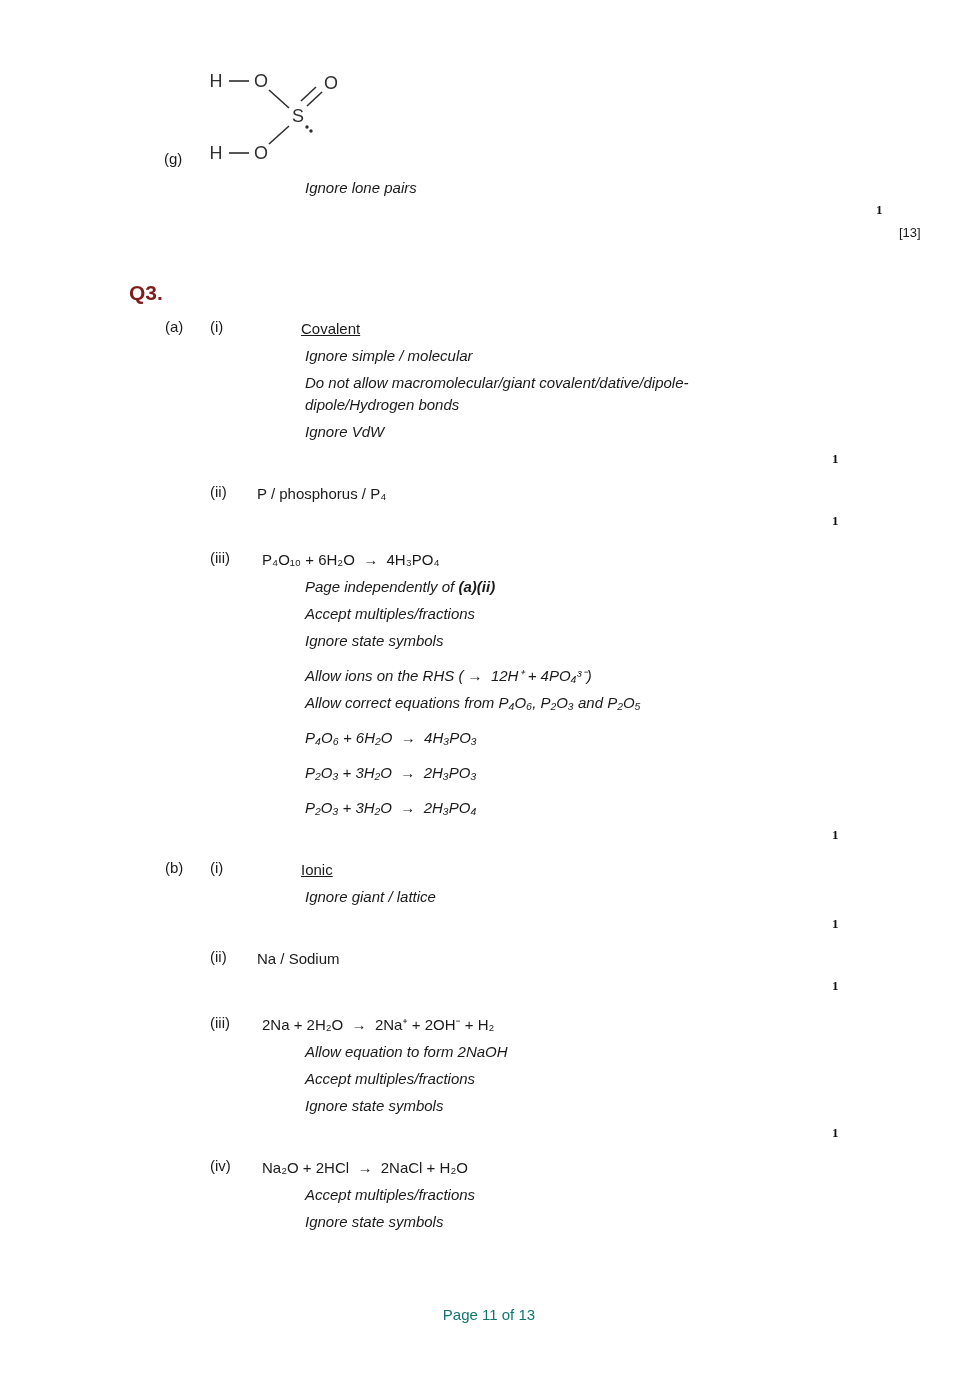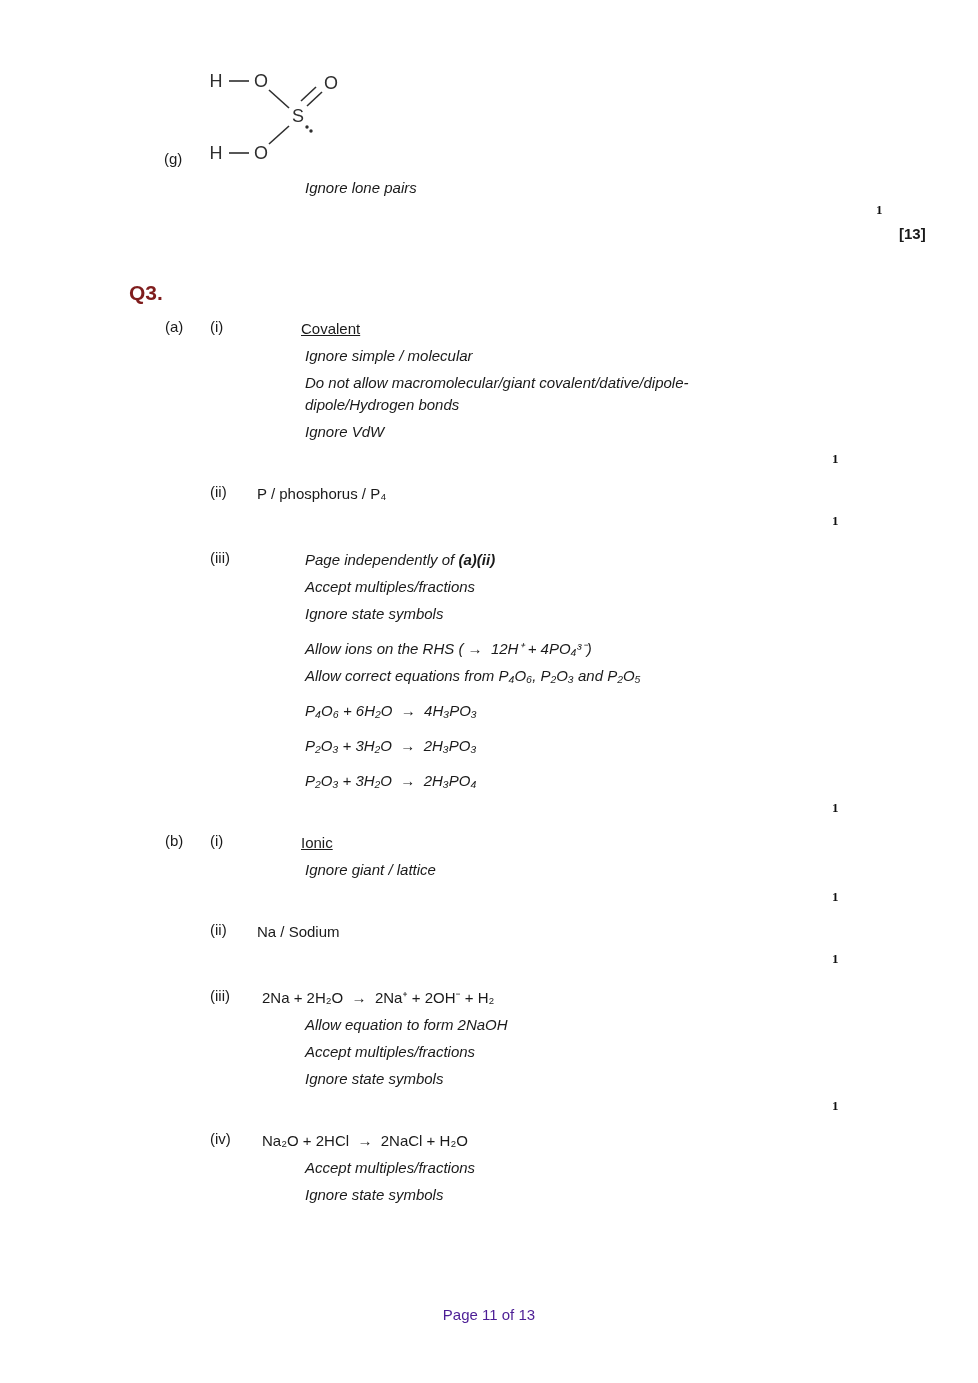--- a/index.html
+++ b/index.html
@@ -16,38 +16,38 @@
   }
   
   .struct { position: absolute; left: 198px; top: 58px; }
   .struct text { font-family: "Liberation Sans", sans-serif; font-size: 18px; fill: #2e2e2e; }
   .struct line { stroke: #2e2e2e; stroke-width: 1.6; }
   .struct circle { fill: #2e2e2e; }
   .g-label { position: absolute; left: 164px; top: 150px; }
   .ignore-lone { position: absolute; left: 305px; top: 179px; font-style: italic; }
   .mark { font-family: "Liberation Serif", serif; font-weight: bold; font-size: 13px; color: #111; }
   .top-mark { position: absolute; left: 876px; top: 202px; }
-  .total-marks { position: absolute; left: 899px; top: 225px; font-weight: bold; font-size: 15px; }
+  .total-marks { position: absolute; left: 899px; top: 225px; font-weight: normal; font-size: 13px; }
   
   .q3 { position: absolute; left: 0; top: 281px; width: 978px; }
   .q-title { font-size: 21px; font-weight: bold; margin-left: 129px; margin-bottom: 13px; color: #7f1d1d; }
   .row { position: relative; padding-left: 257px; padding-right: 60px; margin-bottom: 16px; }
   .row.gap-lg { margin-bottom: 20px; }
   .part-label { position: absolute; left: 165px; top: 0; }
   .roman { position: absolute; left: 210px; top: 0; }
   .answer { line-height: 22px; white-space: pre-wrap; }
   .underline { text-decoration: underline; margin-left: 44px; }
   .indent-sm { padding-left: 5px; }
   .notes { margin-left: 48px; margin-top: 5px; }
   .note { font-style: italic; line-height: 22px; margin-bottom: 5px; max-width: 475px; white-space: pre-wrap; }
   .note .bold { font-weight: bold; }
   .spaced { margin-top: 13px; }
   .markline { margin-left: 575px; margin-top: 6px; height: 18px; }
   
-  .footer { position: absolute; left: 0; top: 1306px; width: 100%; text-align: center; color: #4c1d95; }
+  .footer { position: absolute; left: 0; top: 1306px; width: 100%; text-align: center; color: #0f766e; }
 </style>
 </head>
 <body>
 
 <div class="page">
 
   <svg class="struct" width="175" height="118" viewBox="0 0 175 118">
     <text x="18" y="23" text-anchor="middle" dominant-baseline="central">H</text>
     <line x1="31" y1="23" x2="51" y2="23"></line>
     <text x="63" y="23" text-anchor="middle" dominant-baseline="central">O</text>
@@ -85,20 +85,21 @@
     </div>
 
     <div class="row gap-lg">
       <span class="roman">(ii)</span>
       <div class="answer">P / phosphorus / P₄</div>
       <div class="markline"><span class="mark">1</span></div>
     </div>
 
     <div class="row">
       <span class="roman">(iii)</span>
+      <div class="answer indent-sm">P₄O₁₀ + 6H₂O  →  4H₃PO₄</div>
       <div class="notes">
         <div class="note"><span>Page independently of </span><span class="bold">(a)(ii)</span></div>
         <div class="note">Accept multiples/fractions</div>
         <div class="note">Ignore state symbols</div>
         <div class="note spaced">Allow ions on the RHS ( →  12H⁺ + 4PO₄³⁻)</div>
         <div class="note">Allow correct equations from P₄O₆, P₂O₃ and P₂O₅</div>
         <div class="note spaced">P₄O₆ + 6H₂O  →  4H₃PO₃</div>
         <div class="note spaced">P₂O₃ + 3H₂O  →  2H₃PO₃</div>
         <div class="note spaced">P₂O₃ + 3H₂O  →  2H₃PO₄</div>
       </div>

